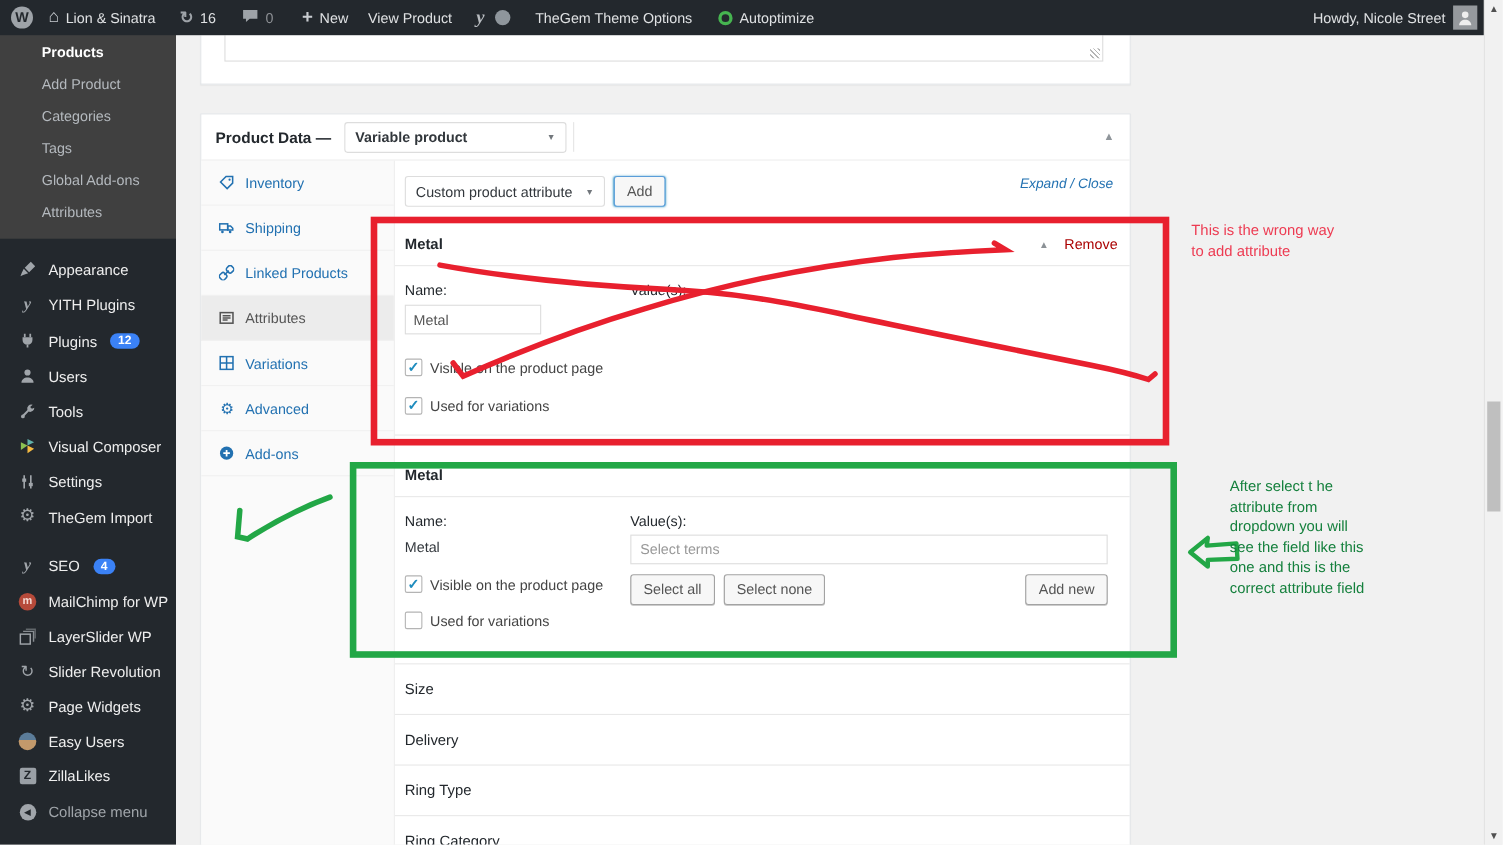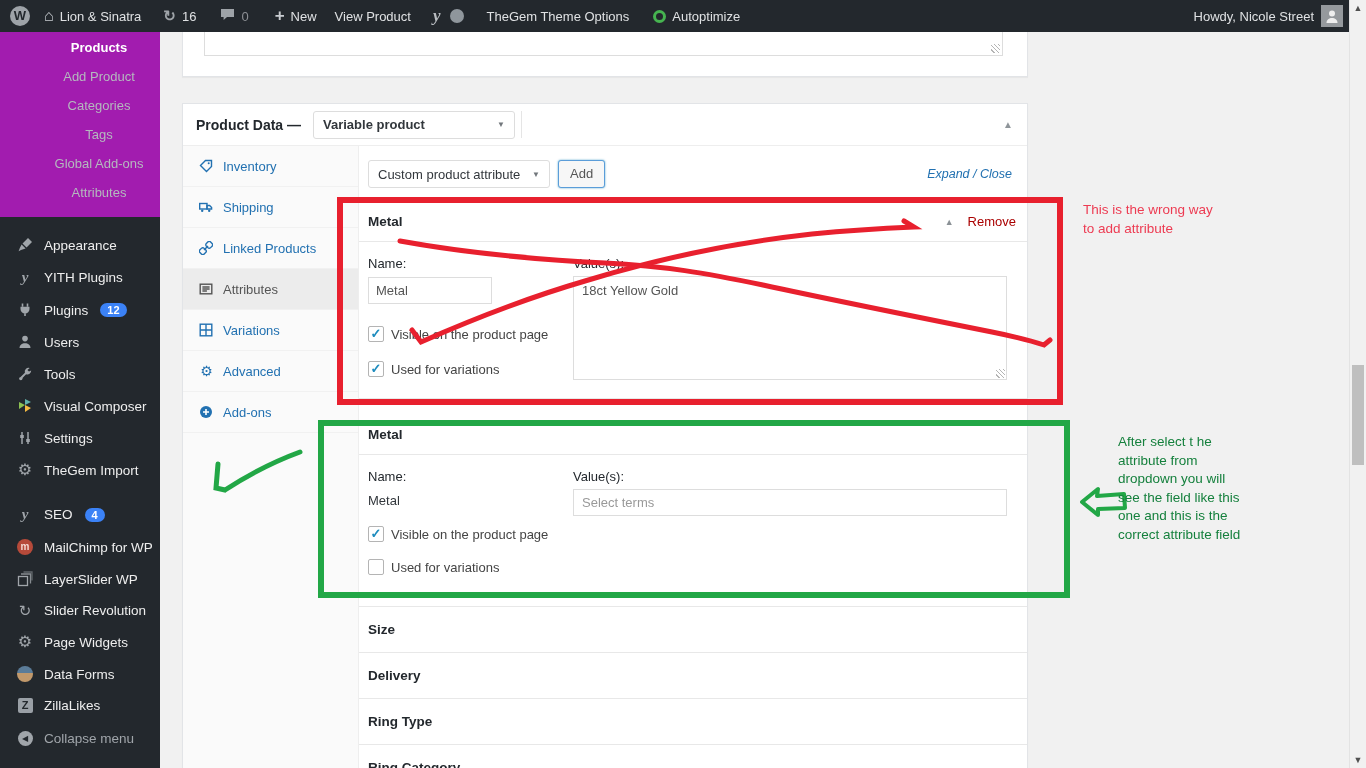--- a/index.html
+++ b/index.html
@@ -21,21 +21,21 @@
   .ab-right { position:absolute; right:6px; top:0; height:32px; display:flex; align-items:center; gap:7px; }
   .avatar { width:22px; height:22px; background:#95999d; display:inline-flex; align-items:center; justify-content:center; }
 
   
   .scrollstrip { position:absolute; right:0; top:0; width:17px; height:768px; background:#f1f1f1; border-left:1px solid #e3e3e3; z-index:40; }
   .scroll-arrow { position:absolute; left:0; width:16px; text-align:center; font-size:9px; color:#505050; }
   .scroll-thumb { position:absolute; left:2px; top:365px; width:12px; height:100px; background:#bfbfbf; }
 
   
   .sidebar { position:absolute; left:0; top:32px; width:160px; height:736px; background:#23282d; z-index:20; }
-  .submenu { background:#a21caf; padding:2px 0 10px 0;text-align:center; }
+  .submenu { background:#404040; padding:2px 0 10px 0; }
   .submenu-item { padding:7px 0 7px 38px; color:#b4b9be; font-size:13px; }
   .submenu-item.current { color:#fff; font-weight:700; }
   .menu { margin-top:12px; }
   .menu-item { display:flex; align-items:center; gap:10px; padding:8px 0 8px 16px; color:#eeeeee; font-size:13.5px; }
   .menu-item.group-gap { margin-top:12px; }
   .mi-icon { width:18px; display:inline-flex; justify-content:center; align-items:center; color:#a0a5aa; flex:none; }
   .gear-glyph { font-size:16px; color:#a0a5aa; line-height:1; }
   .rot-glyph { font-size:15px; color:#a0a5aa; line-height:1; }
   .yith-glyph,.yoast-glyph { font-family:"Liberation Serif",serif; font-style:italic; font-weight:700; font-size:15px; color:#a0a5aa; }
   .mc-circle { width:16px; height:16px; border-radius:50%; background:#b64a3a; color:#f4d9d3; font-size:10px; font-weight:700; text-align:center; line-height:16px; }
@@ -63,21 +63,21 @@
 
   .pd-body { display:flex; min-height:660px; }
   .tabs { width:176px; background:#fafafa; border-right:1px solid #eee; flex:none; }
   .tab { display:flex; align-items:center; gap:9px; height:41px; padding-left:16px; color:#2271b1; border-bottom:1px solid #f1f1f1; font-size:13px; }
   .tab.active { background:#ececec; color:#555; }
   .tab-icon { width:15px; height:15px; display:inline-flex; flex:none; }
   .tab-icon svg { width:14px; height:14px; stroke:currentColor; fill:none; stroke-width:1.4; }
   .tab-glyph { font-size:14px; line-height:1; width:15px; text-align:center; flex:none; }
 
   .panel { flex:1; position:relative; }
-  .toolbar { display:flex; align-items:center; padding:14px 10px 13px 9px; border-bottom:1px solid #e8e8e8; }
+  .toolbar { display:flex; padding:14px 10px 13px 9px; border-bottom:1px solid #e8e8e8; }
   .attr-select { width:182px; }
   .btn { display:inline-block; background:#f7f7f7; border:1px solid #a3a3a3; border-radius:3px; color:#555; height:28px; line-height:26px; padding:0 11px; box-shadow:0 1px 0 #ccc; font-size:13px; }
   .btn-add { margin-left:8px; border-color:#5b9dd9; box-shadow:0 0 2px rgba(30,140,190,.8); }
   .toolbar-links { margin-left:auto; margin-right:5px; font-style:italic; font-size:12.5px; color:#2271b1; }
   .toolbar-links .lnk { color:#2271b1; }
 
   .attr-group { border-bottom:1px solid #e8e8e8; }
   .attr-head { height:40px; display:flex; align-items:center; padding:0 11px 0 9px; border-bottom:1px solid #e8e8e8; }
   .attr-title { font-weight:700; font-size:13.5px; color:#23282d; }
   .attr-head-right { margin-left:auto; display:flex; align-items:center; gap:14px; }
@@ -95,21 +95,21 @@
   .cb-label { color:#444; font-size:13px; }
   .values-ta { display:block; width:100%; height:104px; border:1px solid #ddd; margin-top:5px; padding:6px 8px; color:#555; font-size:13px; font-family:"Liberation Sans",sans-serif; resize:none; position:relative; }
   .ta-wrap { position:relative; }
   .terms-input { width:100%; height:27px; border:1px solid #ddd; padding:0 8px; margin-top:5px; font-size:13px; font-family:"Liberation Sans",sans-serif; color:#32373c; }
   .terms-input::placeholder { color:#999; }
   .btn-row { display:flex; align-items:center; gap:8px; margin-top:9px; }
   .btn-addnew { margin-left:auto; }
   .group2 { margin-top:16px; }
 
   .attr-rows { margin-top:8px; border-top:1px solid #e8e8e8; }
-  .attr-row { height:46px; line-height:46px; font-weight:700; font-size:13.5px; color:#23282d; padding-left:9px; border-bottom:1px solid #e8e8e8; }
+  .attr-row { height:46px; line-height:46px; font-weight:400; font-size:13.5px; color:#23282d; padding-left:9px; border-bottom:1px solid #e8e8e8; }
 
   
   .anno { position:absolute; z-index:60; pointer-events:none; }
   .red-rect { left:337px; top:197px; width:726px; height:208px; border:6px solid #e8202e; }
   .green-rect { left:318px; top:420px; width:752px; height:178px; border:6px solid #22a746; }
   .anno-svg { left:0; top:0; width:1366px; height:768px; }
   .red-note { left:1083px; top:200px; color:#ed3b52; font-size:13.5px; line-height:19px; }
   .green-note { left:1118px; top:433px; color:#15803d; font-size:13.5px; line-height:18.5px; }
 </style>
 </head>
@@ -280,21 +280,21 @@
       <div class="menu-item">
         <span class="mi-icon">
             <span class="gear-glyph">⚙</span>
           </span>
         <span>Page Widgets</span>
       </div>
       <div class="menu-item">
         <span class="mi-icon">
             <span class="ef-circle"></span>
           </span>
-        <span>Data Forms</span>
+        <span>Easy Users</span>
       </div>
       <div class="menu-item">
         <span class="mi-icon">
             <span class="zl-square">Z</span>
           </span>
         <span>ZillaLikes</span>
       </div>
     </div>
     <div class="menu-item collapse-item">
       <span class="mi-icon">
@@ -418,24 +418,20 @@
                   <span class="cb checked"></span>
                   <span class="cb-label">Visible on the product page</span>
                 </div>
                 <div class="cb-row" style="margin-top:19px;">
                   <span class="cb checked"></span>
                   <span class="cb-label">Used for variations</span>
                 </div>
               </div>
               <div class="col-right">
                 <div class="field-label">Value(s):</div>
-                <div class="ta-wrap">
-                  <textarea class="values-ta" style="">18ct Yellow Gold</textarea>
-                  <span class="resize-handle"></span>
-                </div>
               </div>
             </div>
           </div>
 
           <div class="attr-group group2">
             <div class="attr-head">
               <span class="attr-title">Metal</span>
             </div>
             <div class="attr-body" style="padding-bottom:22px;">
               <div class="col-left">
@@ -446,20 +442,25 @@
                   <span class="cb-label">Visible on the product page</span>
                 </div>
                 <div class="cb-row" style="margin-top:17px;">
                   <span class="cb"></span>
                   <span class="cb-label">Used for variations</span>
                 </div>
               </div>
               <div class="col-right">
                 <div class="field-label">Value(s):</div>
                 <input class="terms-input" type="text" placeholder="Select terms" style="">
+                <div class="btn-row">
+                  <span class="btn">Select all</span>
+                  <span class="btn">Select none</span>
+                  <span class="btn btn-addnew">Add new</span>
+                </div>
               </div>
             </div>
           </div>
 
           <div class="attr-rows">
             <div class="attr-row">Size</div>
             <div class="attr-row">Delivery</div>
             <div class="attr-row">Ring Type</div>
             <div class="attr-row">Ring Category</div>
           </div>

